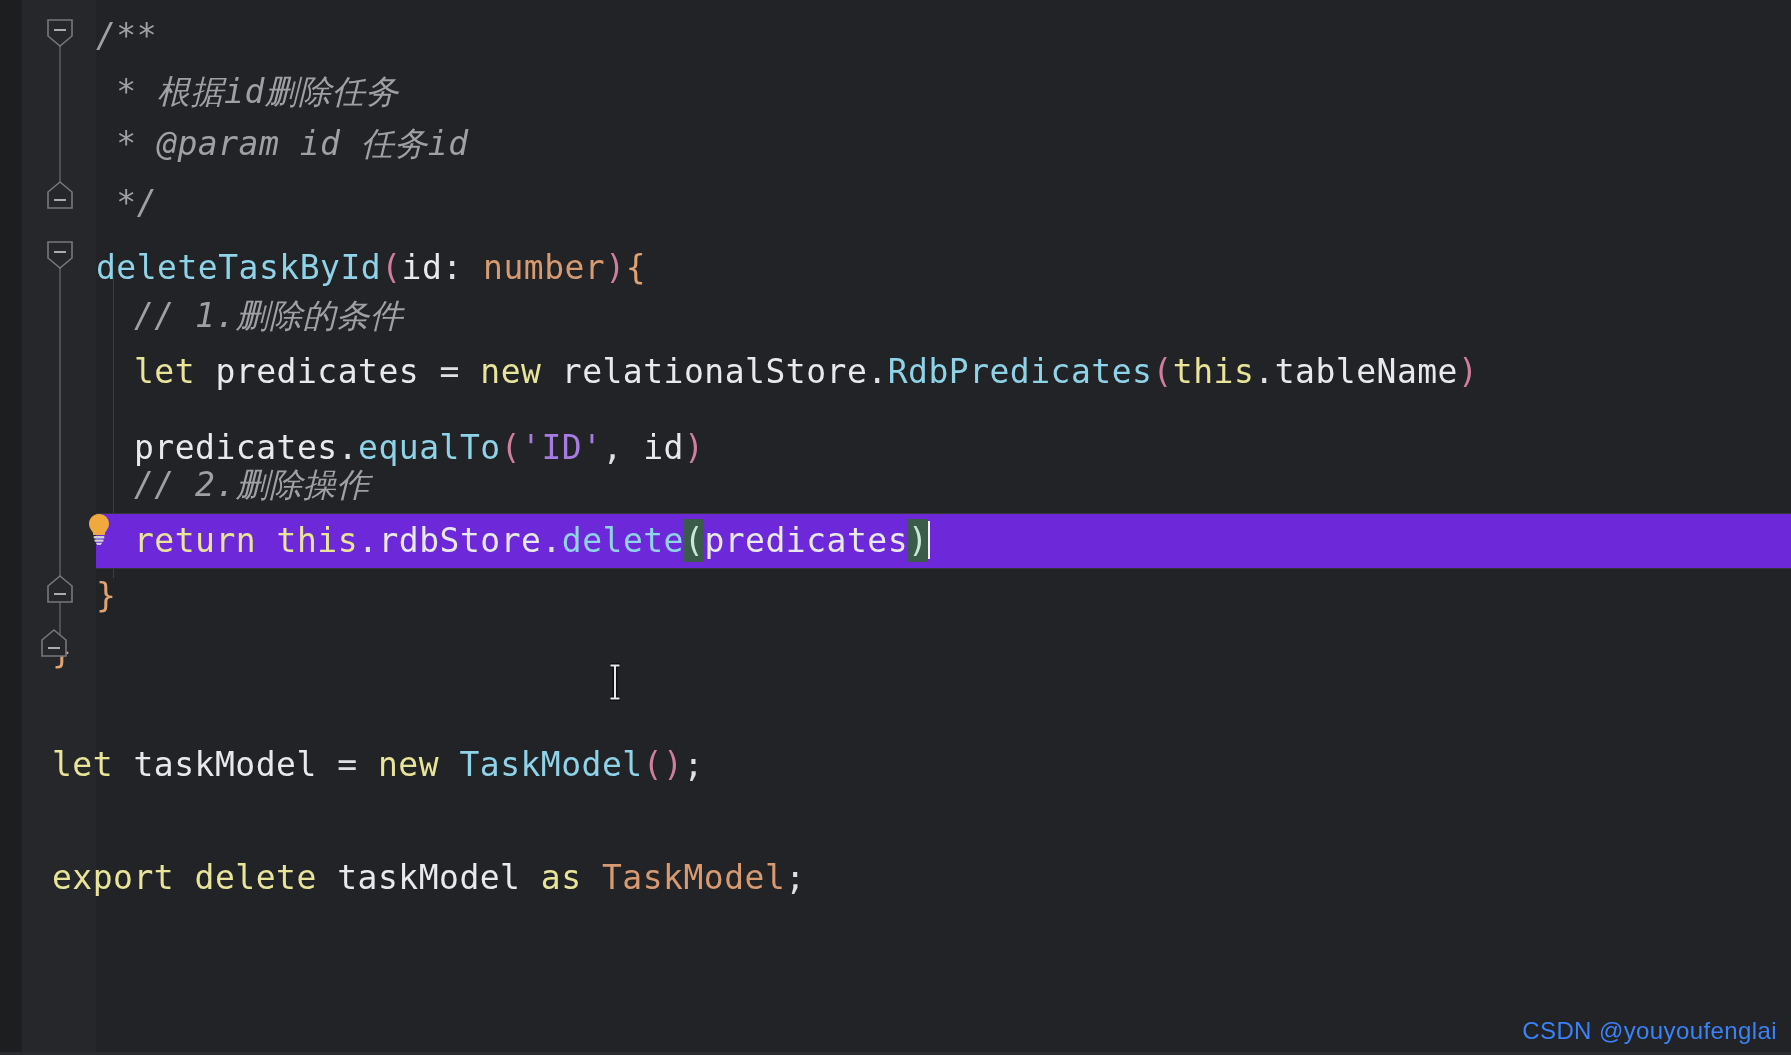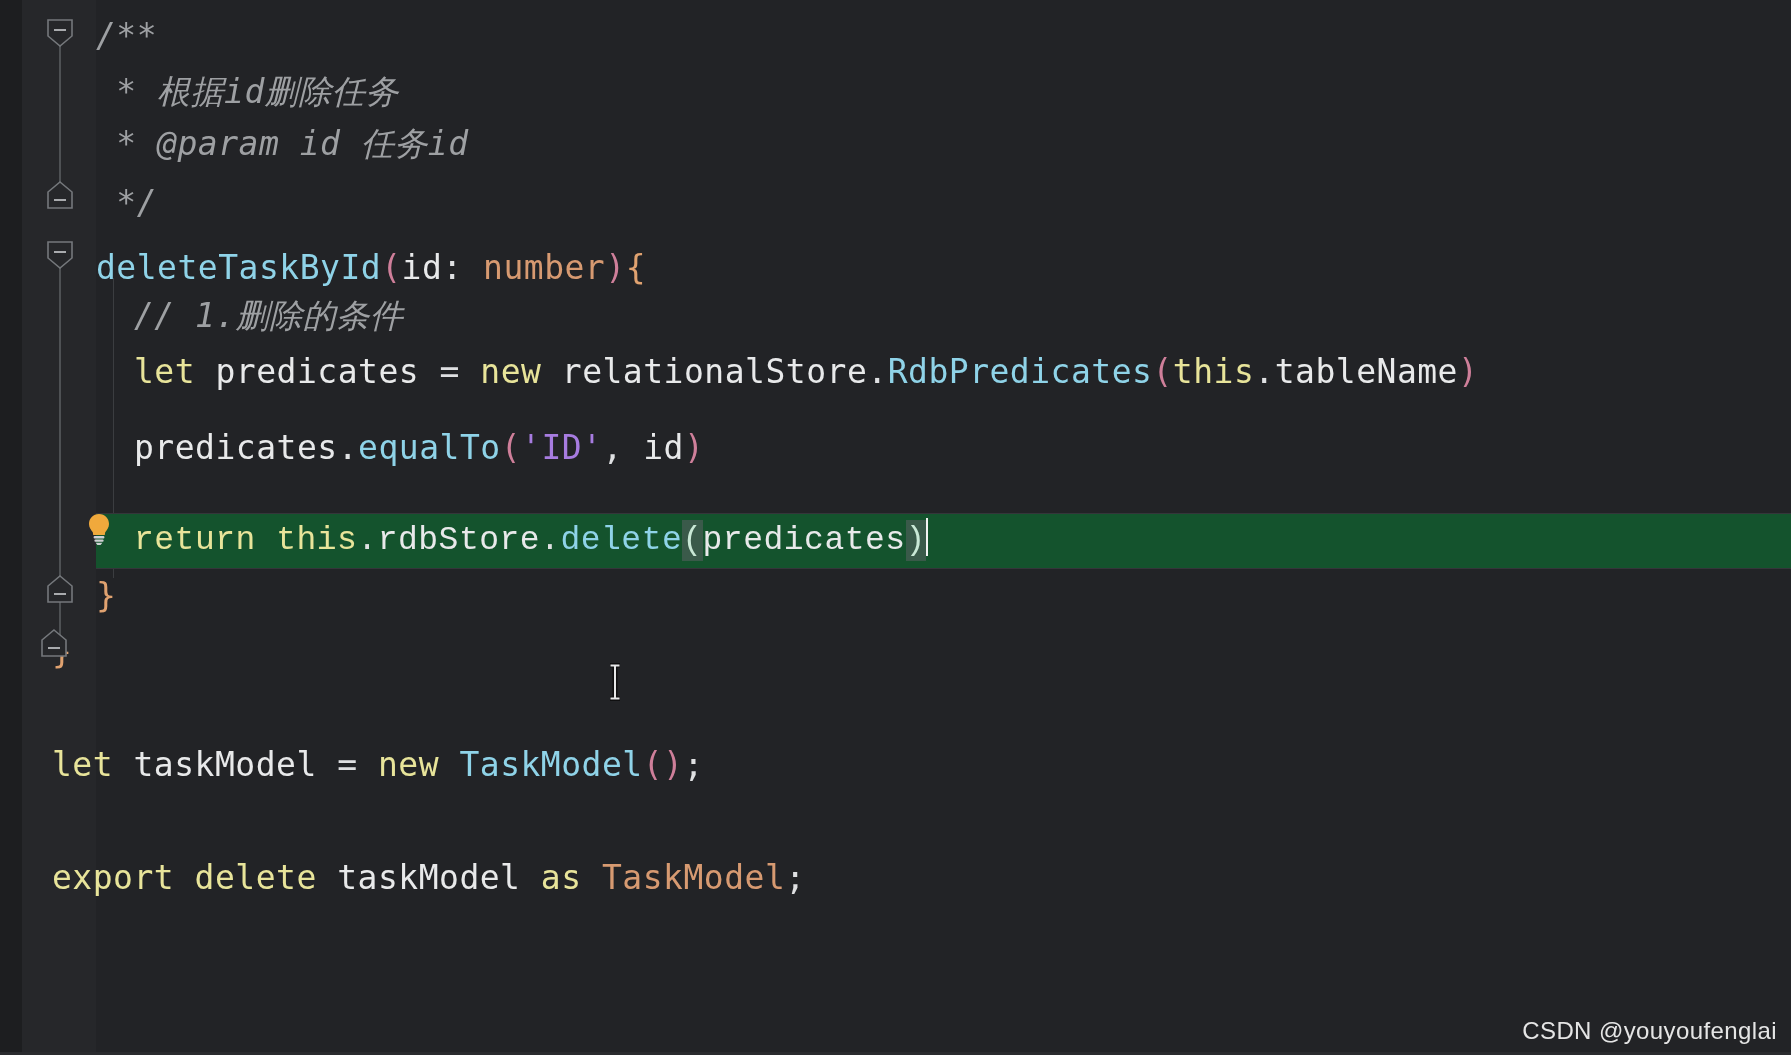--- a/index.html
+++ b/index.html
@@ -90,23 +90,22 @@
     width: 1695px;
     height: 56px;
     line-height: 56px;
     white-space: pre;
     font-size: 33px;
     letter-spacing: 0.5px;
     color: #dfe0e2;
   }
 
   .line.current {
-    background: #14532d;
+    background: #6d28d9;
     width: 1695px;
-    font-family: Liberation Mono, monospace;
   }
 
   
   .line.current::before,
   .line.current::after {
     content: "";
     position: absolute;
     left: 0; right: 0;
     height: 1px;
     background: #34363a;
@@ -149,21 +148,21 @@
     height: 38px;
   }
 
   
   .watermark {
     position: absolute;
     right: 14px;
     bottom: 10px;
     font-family: "Liberation Sans", sans-serif;
     font-size: 24px;
-    color: #e5e5e5;
+    color: #3b82f6;
     letter-spacing: 0.4px;
     z-index: 8;
   }
 
   
   .bottom-edge {
     position: absolute;
     left: 0; right: 0; bottom: 0;
     height: 3px;
     background: #2a2b2e;
@@ -230,20 +229,21 @@
 
   <div class="code">
       <div class="line" style="top: 8px;"><span style="display: inline-block; width: 0px;"></span><span class="comment">/**</span></div>
       <div class="line" style="top: 64px;"><span style="display: inline-block; width: 0px;"></span><span class="comment"> * 根据id删除任务</span></div>
       <div class="line" style="top: 116px;"><span style="display: inline-block; width: 0px;"></span><span class="comment"> * @param id 任务id</span></div>
       <div class="line" style="top: 175px;"><span style="display: inline-block; width: 0px;"></span><span class="comment"> */</span></div>
       <div class="line" style="top: 240px;"><span style="display: inline-block; width: 0px;"></span><span class="fn">deleteTaskById</span><span class="paren">(</span><span class="plain">id</span><span class="punct">: </span><span class="type">number</span><span class="paren">)</span><span class="brace">{</span></div>
       <div class="line" style="top: 288px;"><span style="display: inline-block; width: 38px;"></span><span class="comment">// 1.删除的条件</span></div>
       <div class="line" style="top: 344px;"><span style="display: inline-block; width: 38px;"></span><span class="kw">let</span><span class="plain"> predicates </span><span class="punct">= </span><span class="kw">new</span><span class="plain"> relationalStore</span><span class="punct">.</span><span class="fn">RdbPredicates</span><span class="paren">(</span><span class="kw">this</span><span class="punct">.</span><span class="plain">tableName</span><span class="paren">)</span></div>
       <div class="line" style="top: 420px;"><span style="display: inline-block; width: 38px;"></span><span class="plain">predicates</span><span class="punct">.</span><span class="fn">equalTo</span><span class="paren">(</span><span class="str">'ID'</span><span class="punct">, </span><span class="plain">id</span><span class="paren">)</span></div>
+      <div class="line" style="top: 457px;"><span style="display: inline-block; width: 38px;"></span><span class="comment">// 2.删除操作</span></div>
       <div class="line current" style="top: 513px;"><span style="display: inline-block; width: 38px;"></span><span class="kw">return</span><span class="plain"> </span><span class="kw">this</span><span class="punct">.</span><span class="plain">rdbStore</span><span class="punct">.</span><span class="fn">delete</span><span class="match">(</span><span class="plain">predicates</span><span class="match">)</span><span class="caret"></span></div>
       <div class="line" style="top: 568px;"><span style="display: inline-block; width: 0px;"></span><span class="brace">}</span></div>
       <div class="line" style="top: 624px; left: -44px;"><span style="display: inline-block; width: 0px;"></span><span class="brace">}</span></div>
       <div class="line" style="top: 737px; left: -44px;"><span style="display: inline-block; width: 0px;"></span><span class="kw">let</span><span class="plain"> taskModel </span><span class="punct">= </span><span class="kw">new</span><span class="plain"> </span><span class="fn">TaskModel</span><span class="paren">()</span><span class="punct">;</span></div>
       <div class="line" style="top: 850px; left: -44px;"><span style="display: inline-block; width: 0px;"></span><span class="kw">export</span><span class="plain"> </span><span class="kw">delete</span><span class="plain"> taskModel </span><span class="kw">as</span><span class="plain"> </span><span class="type">TaskModel</span><span class="punct">;</span></div>
     </div>
 
   <div class="mouse-ibeam" style="left:607px;top:663px;">
     <svg width="16" height="38" viewBox="0 0 16 38">
       <path d="M3 2 H13 M8 2 V36 M3 36 H13" stroke="#0f0f10" stroke-width="5" fill="none"></path>

